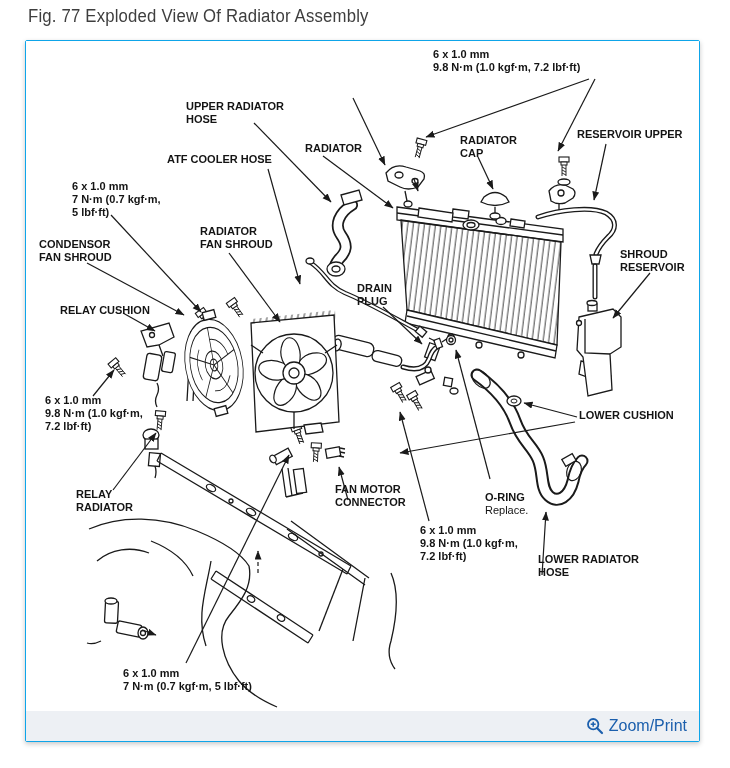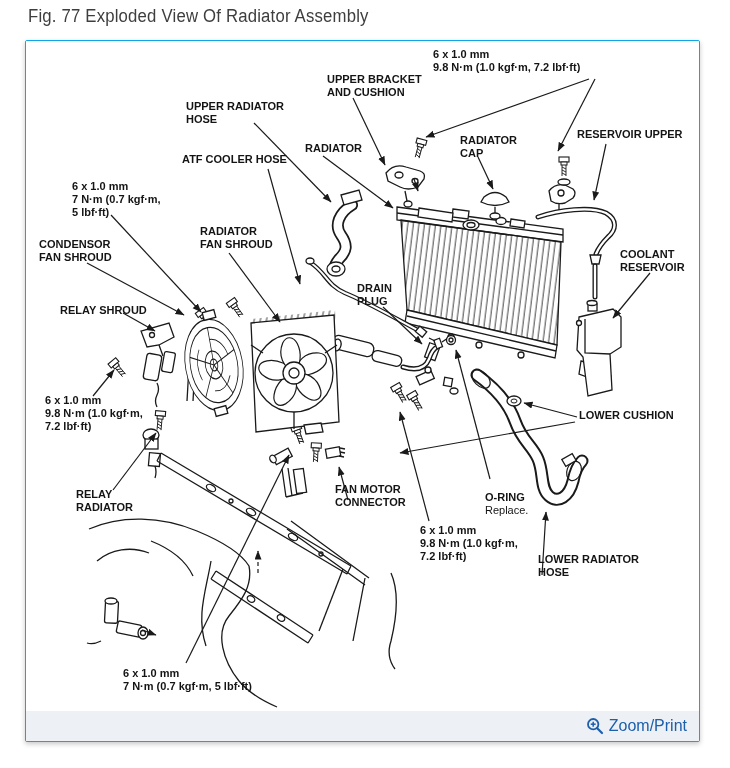--- a/index.html
+++ b/index.html
@@ -280,40 +280,38 @@
         <path class="ld" marker-end="url(#ah)" d="M541,574 L545,511"></path>
         <path class="ld" marker-end="url(#ah)" d="M185,662 L288,454"></path>
         <path class="ld" marker-end="url(#ah)" d="M413,178 L417,190"></path>
         <path class="ld" marker-end="url(#ah)" d="M141,629 L155,634"></path>
         <path class="ldd" marker-end="url(#ah)" d="M257,572 L257,550"></path>
       </g>
     </svg>
 
     <div class="co" style="left:407px;top:7px">6 x 1.0 mm
 9.8 N·m (1.0 kgf·m, 7.2 lbf·ft)</div>
-    <div class="co" style="left:301px;top:32px">UPPER BRACKET
-AND CUSHION</div>
     <div class="co" style="left:160px;top:59px">UPPER RADIATOR
 HOSE</div>
-    <div class="co" style="left:156px;top:112px">ATF COOLER HOSE</div>
+    <div class="co" style="left:141px;top:112px">ATF COOLER HOSE</div>
     <div class="co" style="left:279px;top:101px">RADIATOR</div>
     <div class="co" style="left:434px;top:93px">RADIATOR
 CAP</div>
     <div class="co" style="left:551px;top:87px">RESERVOIR UPPER</div>
     <div class="co" style="left:46px;top:139px">6 x 1.0 mm
 7 N·m (0.7 kgf·m,
 5 lbf·ft)</div>
     <div class="co" style="left:13px;top:197px">CONDENSOR
 FAN SHROUD</div>
     <div class="co" style="left:174px;top:184px">RADIATOR
 FAN SHROUD</div>
-    <div class="co" style="left:34px;top:263px">RELAY SHROUD</div>
+    <div class="co" style="left:34px;top:263px">RELAY CUSHION</div>
     <div class="co" style="left:331px;top:241px">DRAIN
 PLUG</div>
-    <div class="co" style="left:594px;top:207px">COOLANT
+    <div class="co" style="left:594px;top:207px">SHROUD
 RESERVOIR</div>
     <div class="co" style="left:19px;top:353px">6 x 1.0 mm
 9.8 N·m (1.0 kgf·m,
 7.2 lbf·ft)</div>
     <div class="co" style="left:553px;top:368px">LOWER CUSHION</div>
     <div class="co" style="left:50px;top:447px">RELAY
 RADIATOR</div>
     <div class="co" style="left:309px;top:442px">FAN MOTOR
 CONNECTOR</div>
     <div class="co" style="left:459px;top:437px">

